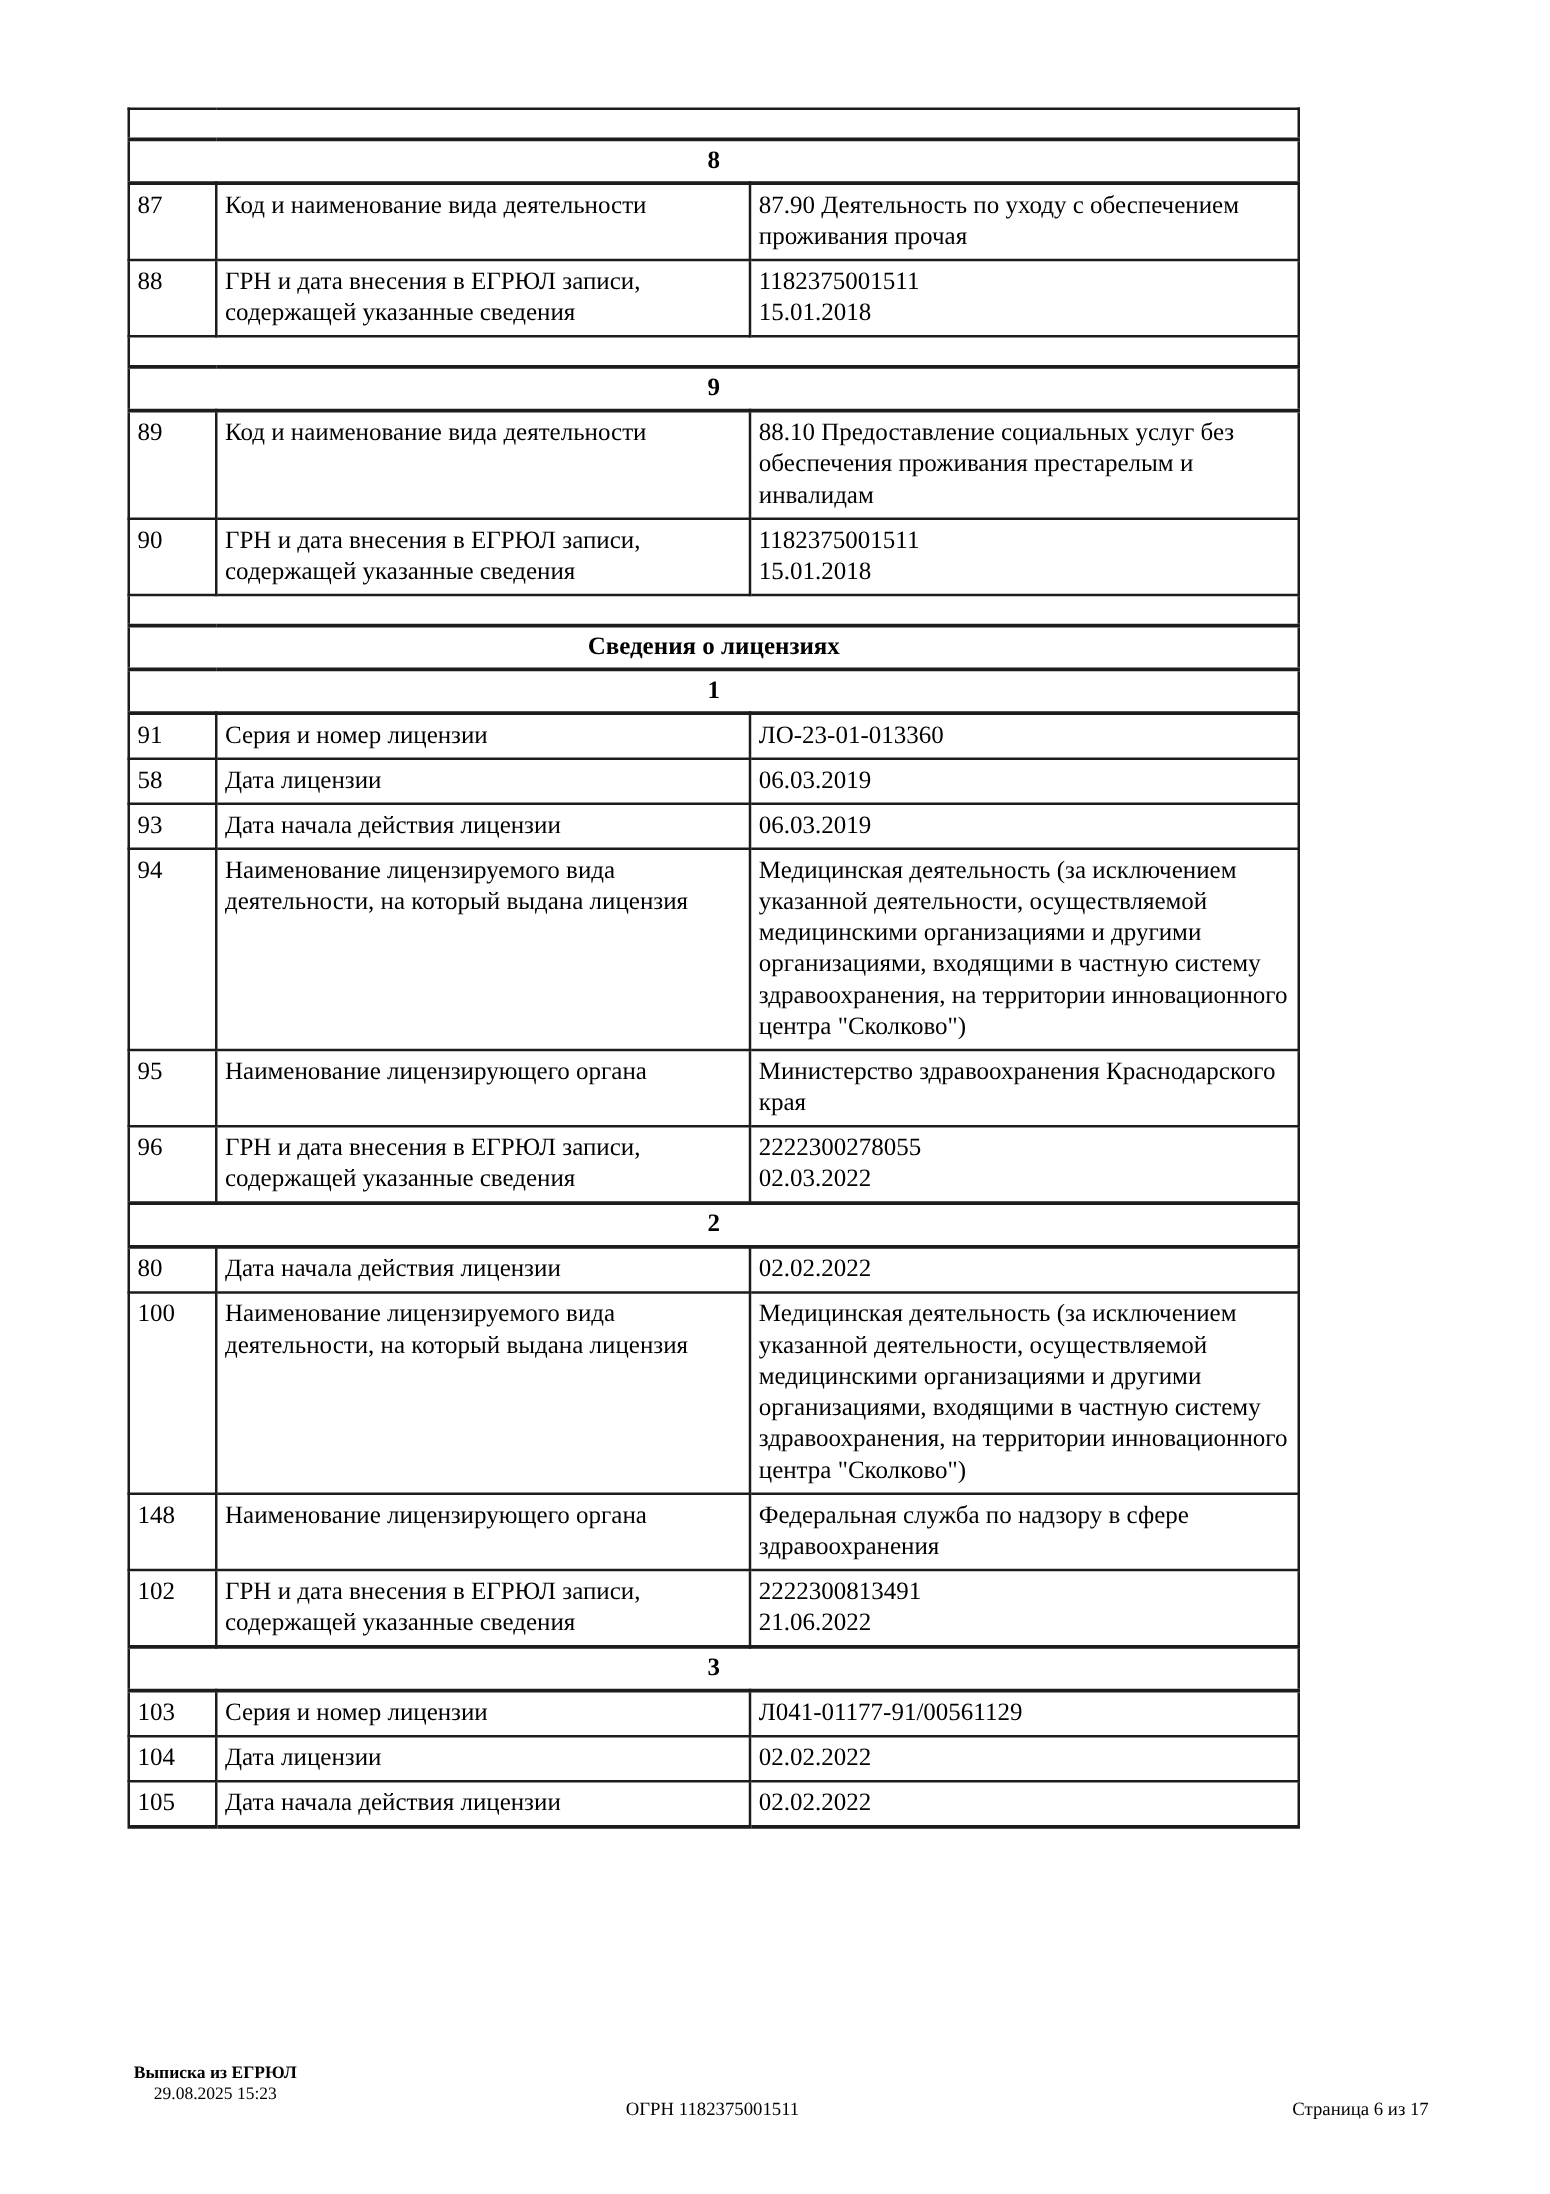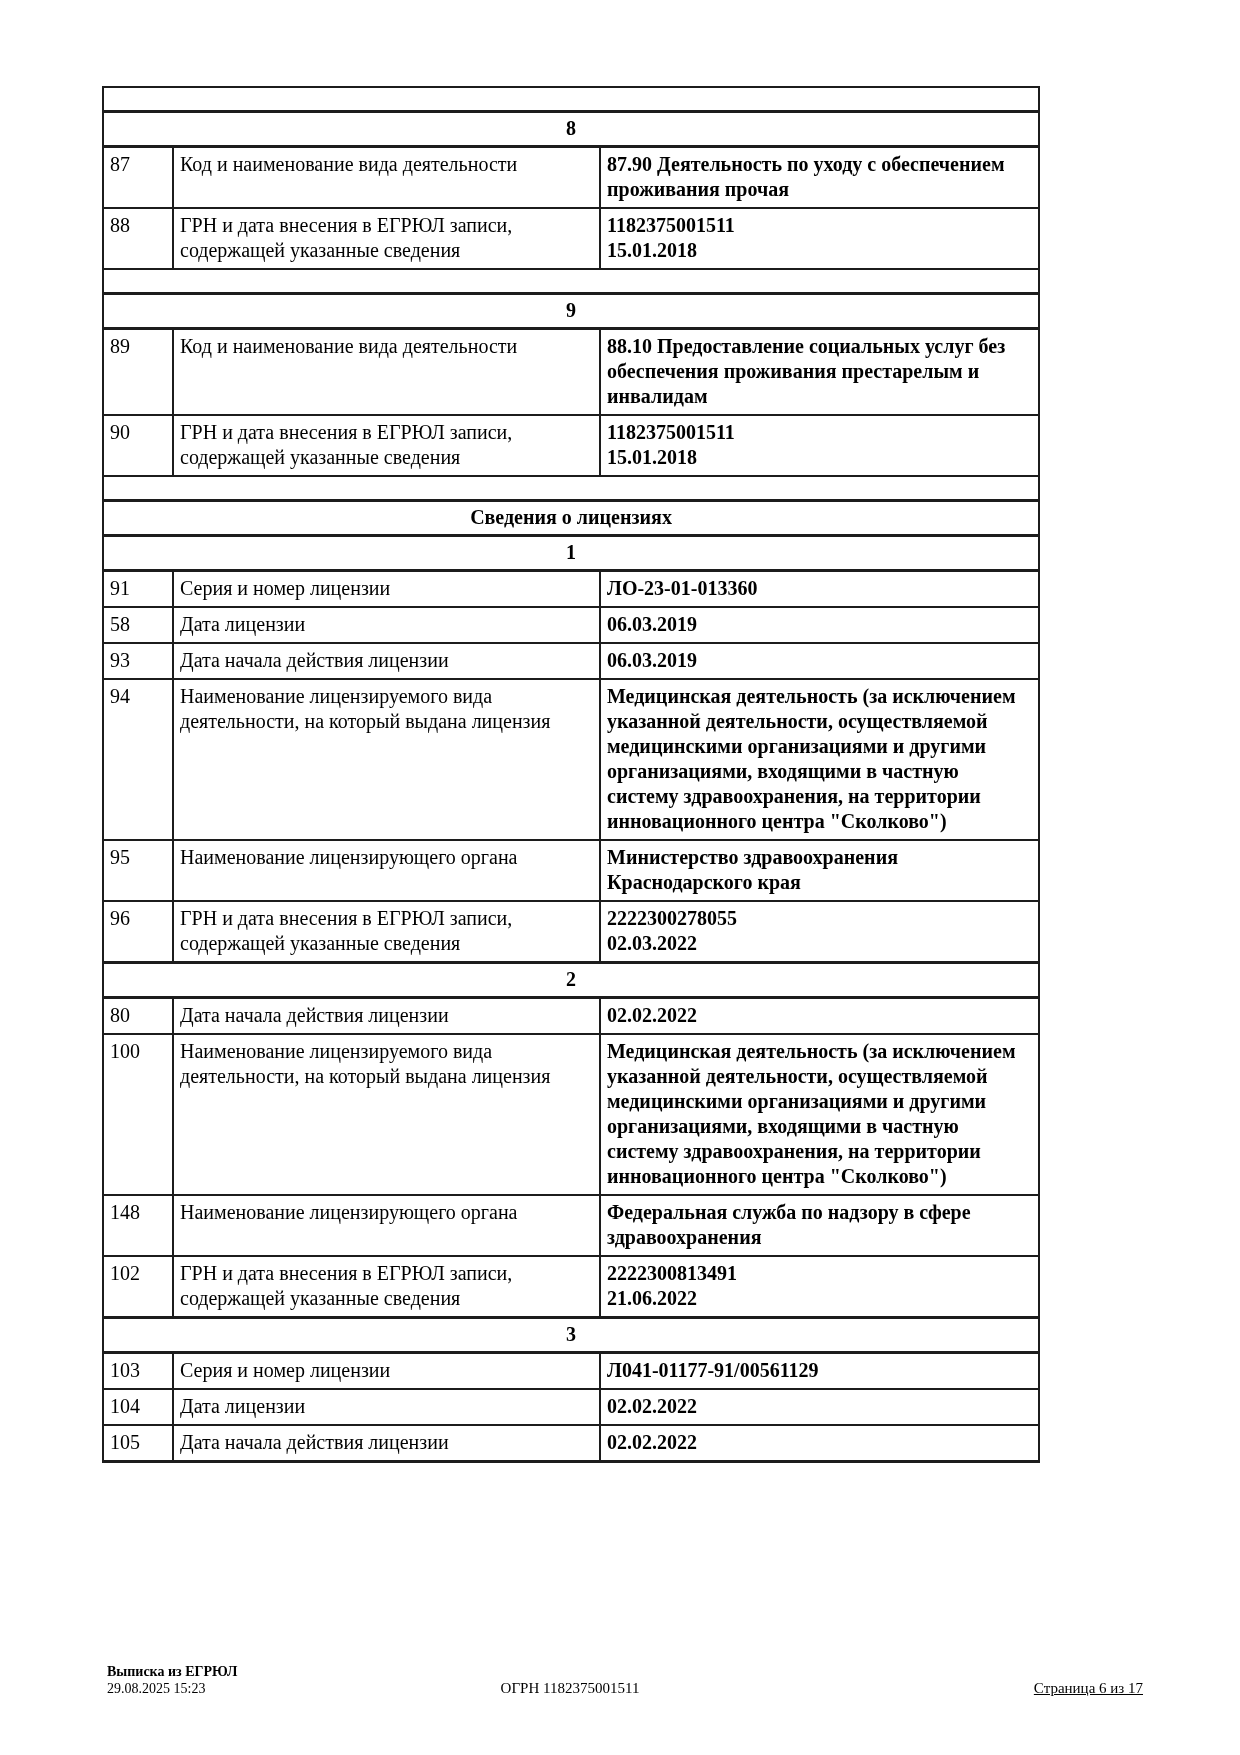--- a/index.html
+++ b/index.html
@@ -34,21 +34,20 @@
   col.c-num   { width: 70px; }
   col.c-label { width: 427px; }
   col.c-value { width: 439px; }
   .cell-num {
     text-align: left;
     padding-left: 2px;
     padding-right: 2px;
   }
   .cell-value {
     white-space: pre-line;
-    font-weight: bold;
   }
   .section-row td {
     text-align: center;
     font-weight: bold;
     border-top-width: 3px;
     border-bottom-width: 3px;
     padding-top: 3px;
     padding-bottom: 4px;
   }
   .spacer-row td {
@@ -62,38 +61,38 @@
     left: 0;
     top: 1655px;
     width: 1240px;
     height: 46px;
     font-size: 14px;
     line-height: 17px;
   }
   .footer-left {
     position: absolute;
     left: 107px;
-    bottom: 4px;
+    bottom: 17px;
+    text-align: center;
   }
   .footer-title { font-weight: bold; }
   .footer-center {
     position: absolute;
     left: 102px;
     width: 936px;
     text-align: center;
     bottom: 4px;
     font-size: 15px;
     margin-top: 22px;
   }
   .footer-right {
     position: absolute;
     right: 97px;
     bottom: 4px;
     font-size: 15px;
-    text-decoration: underline;
   }
 </style>
 </head>
 <body>
 
 <table class="doc-table">
   <colgroup>
     <col class="c-num">
     <col class="c-label">
     <col class="c-value">

